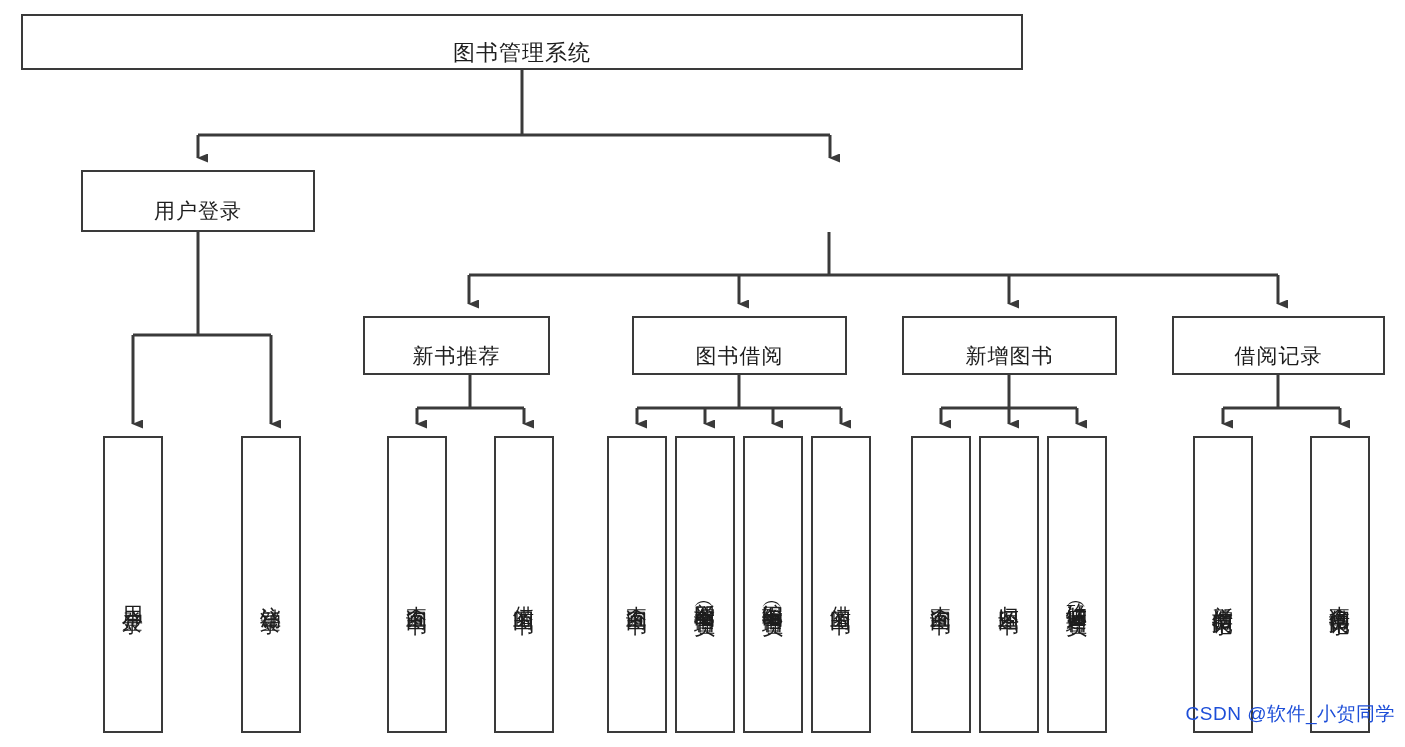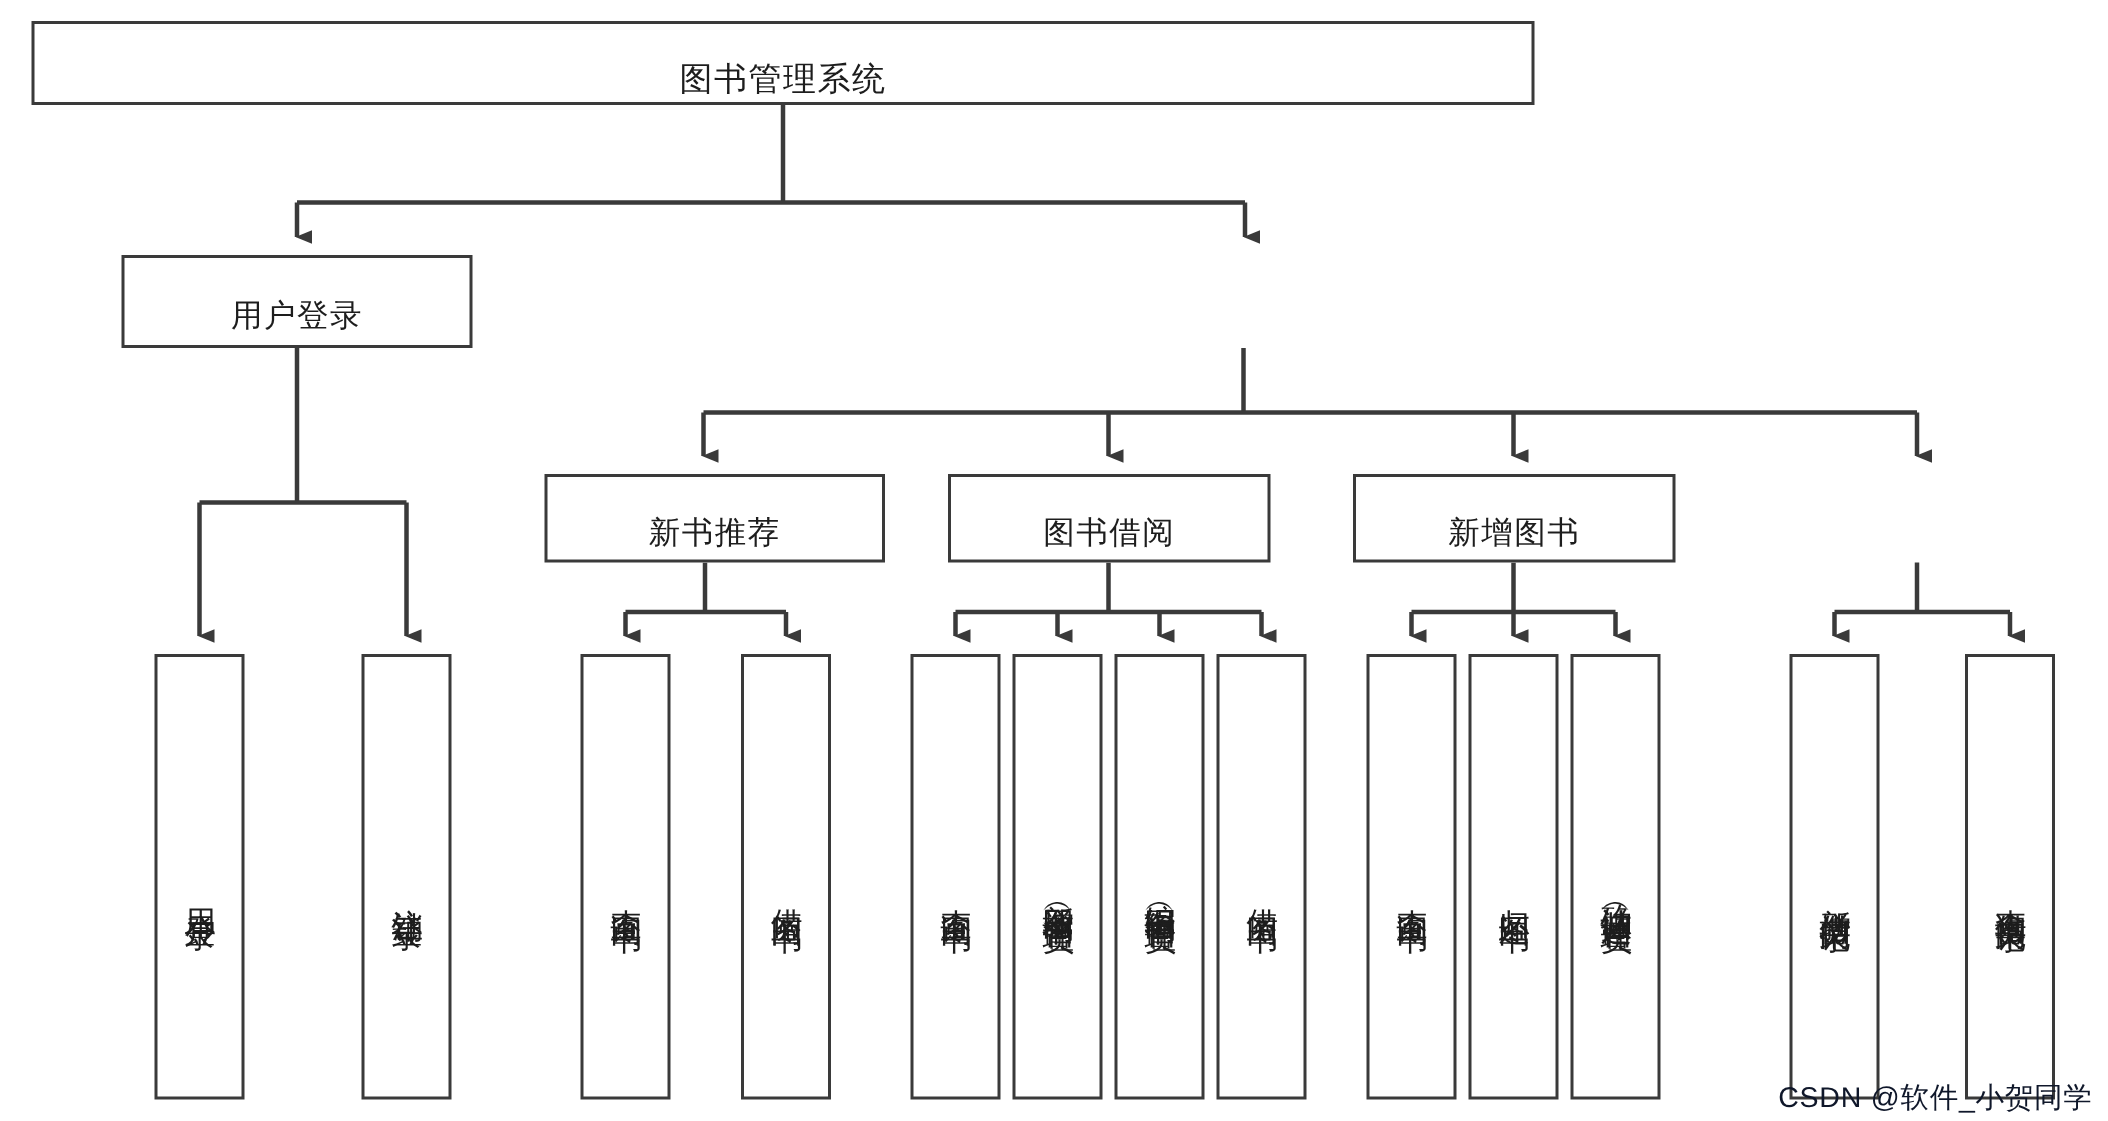--- a/index.html
+++ b/index.html
@@ -66,23 +66,23 @@
     letter-spacing: 3px;
     white-space: nowrap;
     max-height: 100%;
   }
   .node.vert.tall-label .node-label {
     letter-spacing: 2px;
   }
   #watermark {
     position: absolute;
     right: 10px;
-    bottom: 2px;
+    bottom: 20px;
     font-size: 19px;
-    color: #0f172a;
+    color: #1d4ed8;
     letter-spacing: 0.5px;
     white-space: nowrap;
     z-index: 3;
     user-select: none;
   }
 </style>
 </head>
 <body>
 
 <div id="canvas">
@@ -138,29 +138,32 @@
   </svg>
 
   <div class="node root horiz" style="left:21px; top:14px; width:1002px; height:56px;">
     <span class="node-label">图书管理系统</span>
   </div>
 
   <div class="node horiz" style="left:81px; top:170px; width:234px; height:62px;">
     <span class="node-label">用户登录</span>
   </div>
 
-  <div class="node horiz" style="left:363px; top:316px; width:227px; height:59px;">
+  <div class="node horiz" style="left:363px; top:316px; width:187px; height:59px;">
     <span class="node-label">新书推荐</span>
   </div>
   <div class="node horiz" style="left:632px; top:316px; width:215px; height:59px;">
     <span class="node-label">图书借阅</span>
   </div>
   <div class="node horiz" style="left:902px; top:316px; width:215px; height:59px;">
     <span class="node-label">新增图书</span>
   </div>
+  <div class="node horiz" style="left:1172px; top:316px; width:213px; height:59px;">
+    <span class="node-label">借阅记录</span>
+  </div>
 
   <div class="node vert" style="left:103px; top:436px; width:60px; height:297px;">
     <span class="node-label">用户登录</span>
   </div>
   <div class="node vert" style="left:241px; top:436px; width:60px; height:297px;">
     <span class="node-label">注销登录</span>
   </div>
 
   <div class="node vert" style="left:387px; top:436px; width:60px; height:297px;">
     <span class="node-label">查询图书</span>

